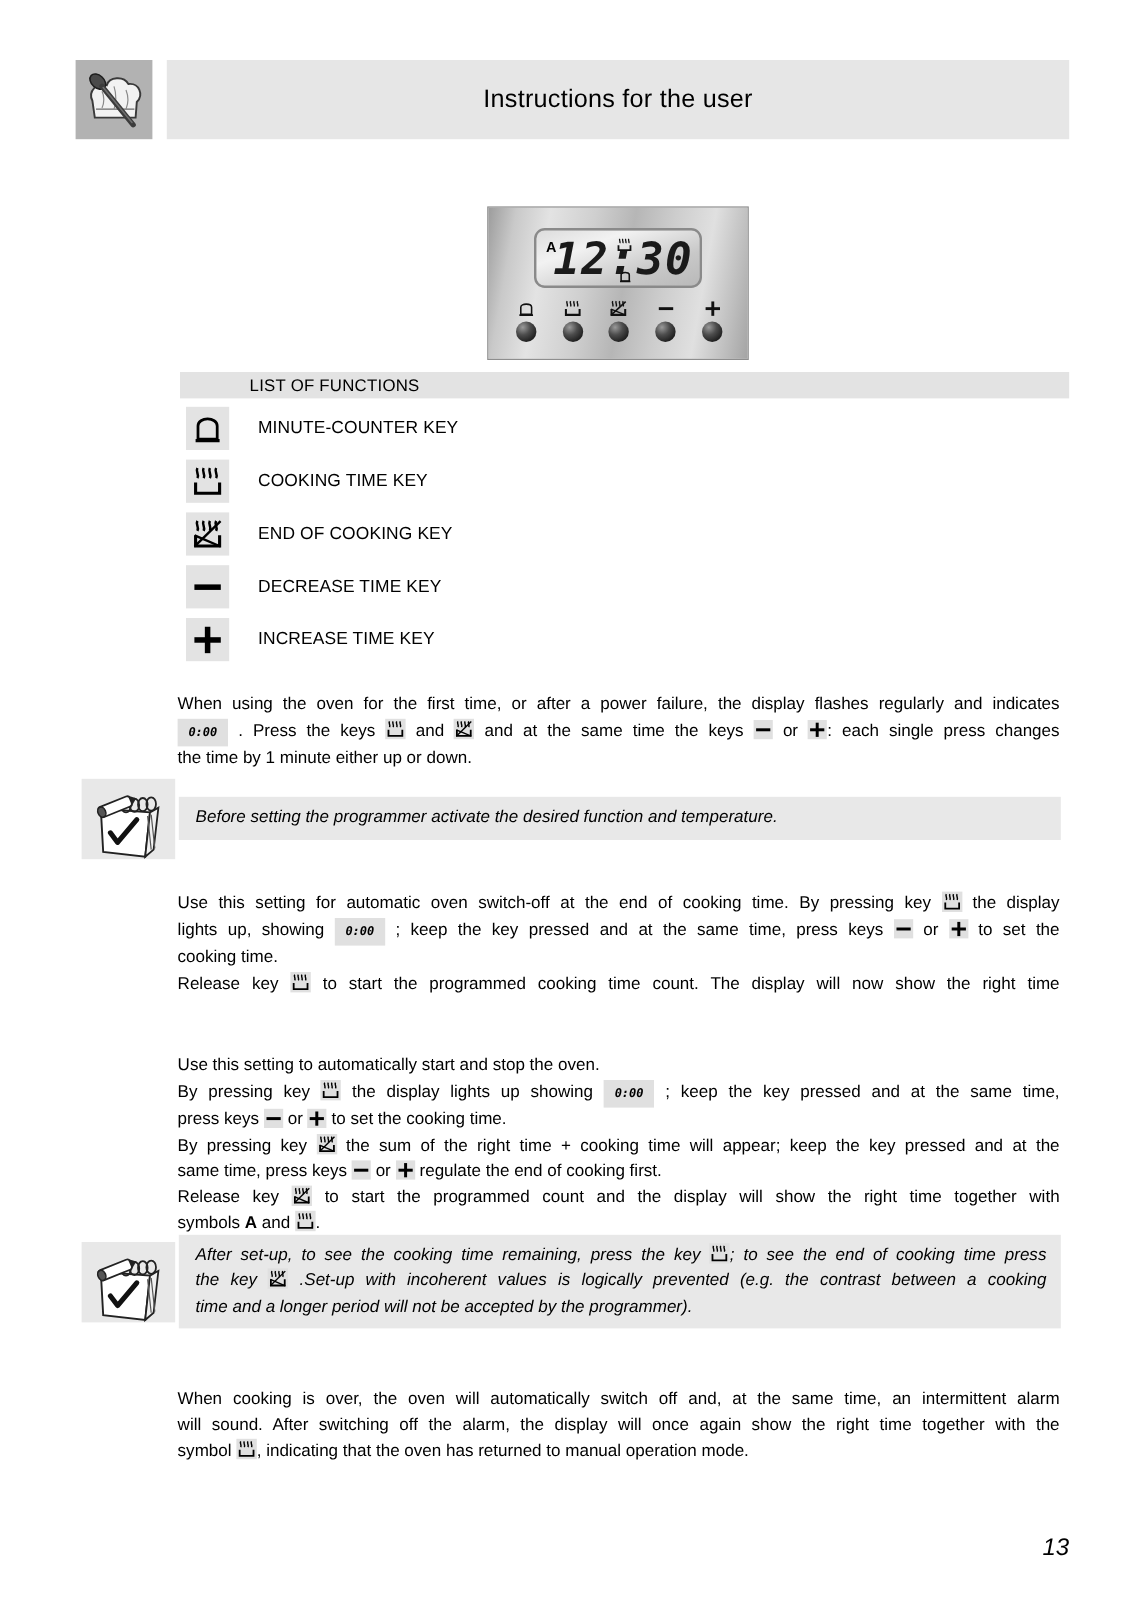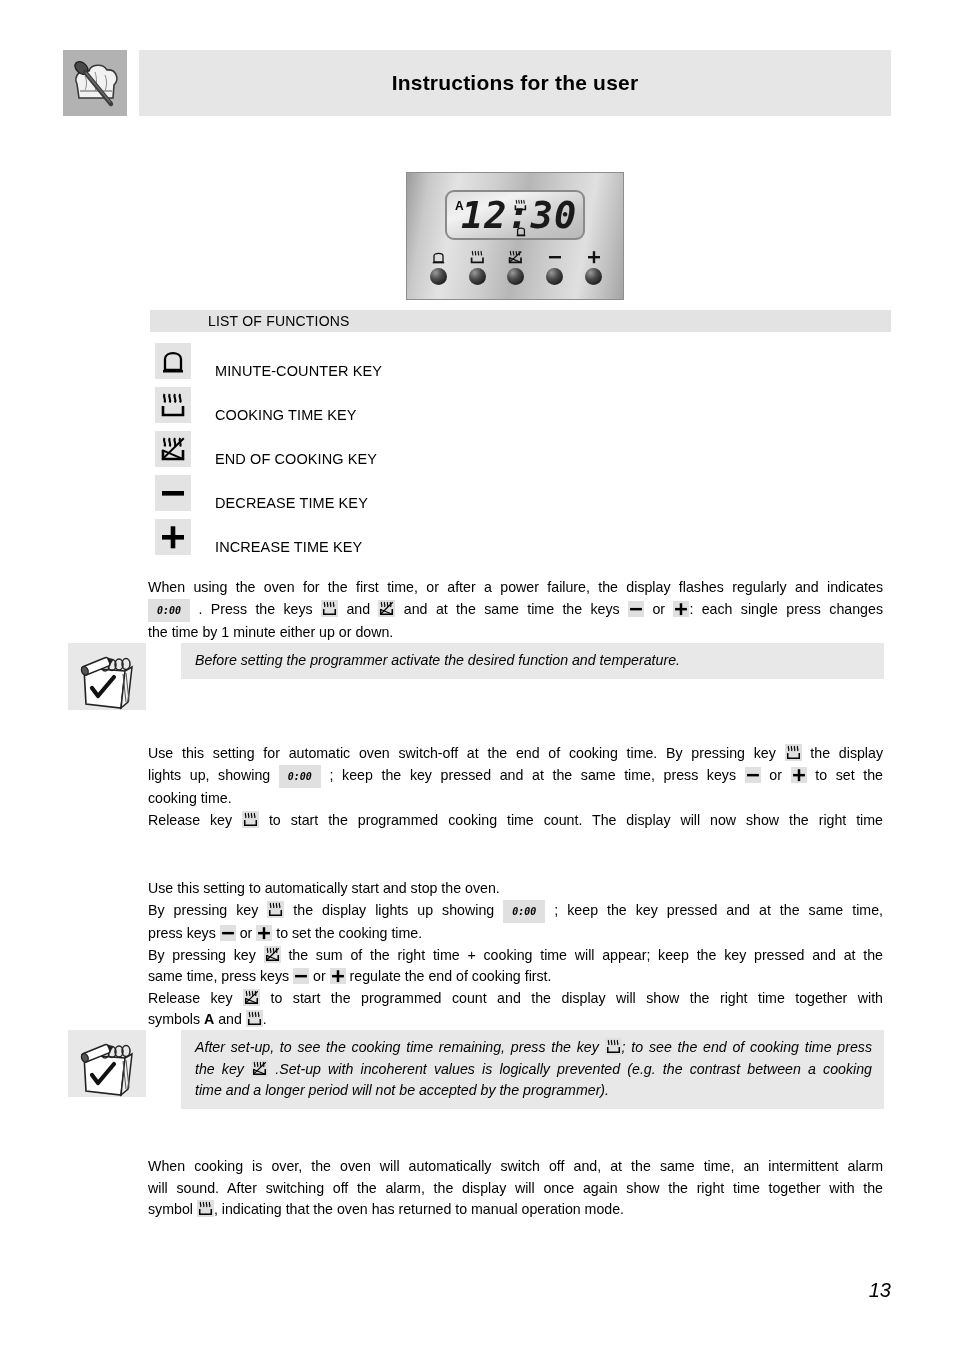--- a/index.html
+++ b/index.html
@@ -36,21 +36,21 @@
   .header-bar {
     flex: 1 1 auto;
     background: #e6e6e6;
     margin-left: 12px;
     display: flex;
     align-items: center;
     justify-content: center;
   }
   .header-title {
     font-size: 21px;
-    font-weight: bold;
+    font-weight: normal;
     letter-spacing: 0.2px;
     color: #000;
   }
 
   
   .programmer {
     position: absolute;
     left: 406px;
     top: 172px;
     width: 218px;
@@ -160,21 +160,21 @@
     letter-spacing: 0.2px;
   }
   .func-list {
     position: absolute;
     left: 150px;
     top: 335px;
     width: 741px;
   }
   .func-row {
     display: flex;
-    align-items: flex-end;
+    align-items: center;
     height: 44px;
   }
   .func-icon {
     width: 36px;
     height: 36px;
     background: #e3e3e3;
     margin-left: 5px;
     display: flex;
     align-items: center;
     justify-content: center;
@@ -222,22 +222,21 @@
     letter-spacing: 0px;
     vertical-align: 0px;
   }
   b.sym { font-weight: bold; }
 
   
   .note {
     position: absolute;
     left: 68px;
     display: flex;
-    align-items: flex-start;
-    gap: 32px;
+    align-items: center;
   }
   .note-icon {
     width: 78px;
     background: #e8e8e8;
     flex: 0 0 78px;
     display: flex;
     align-items: flex-start;
     justify-content: center;
     padding-top: 9px;
     box-sizing: border-box;

